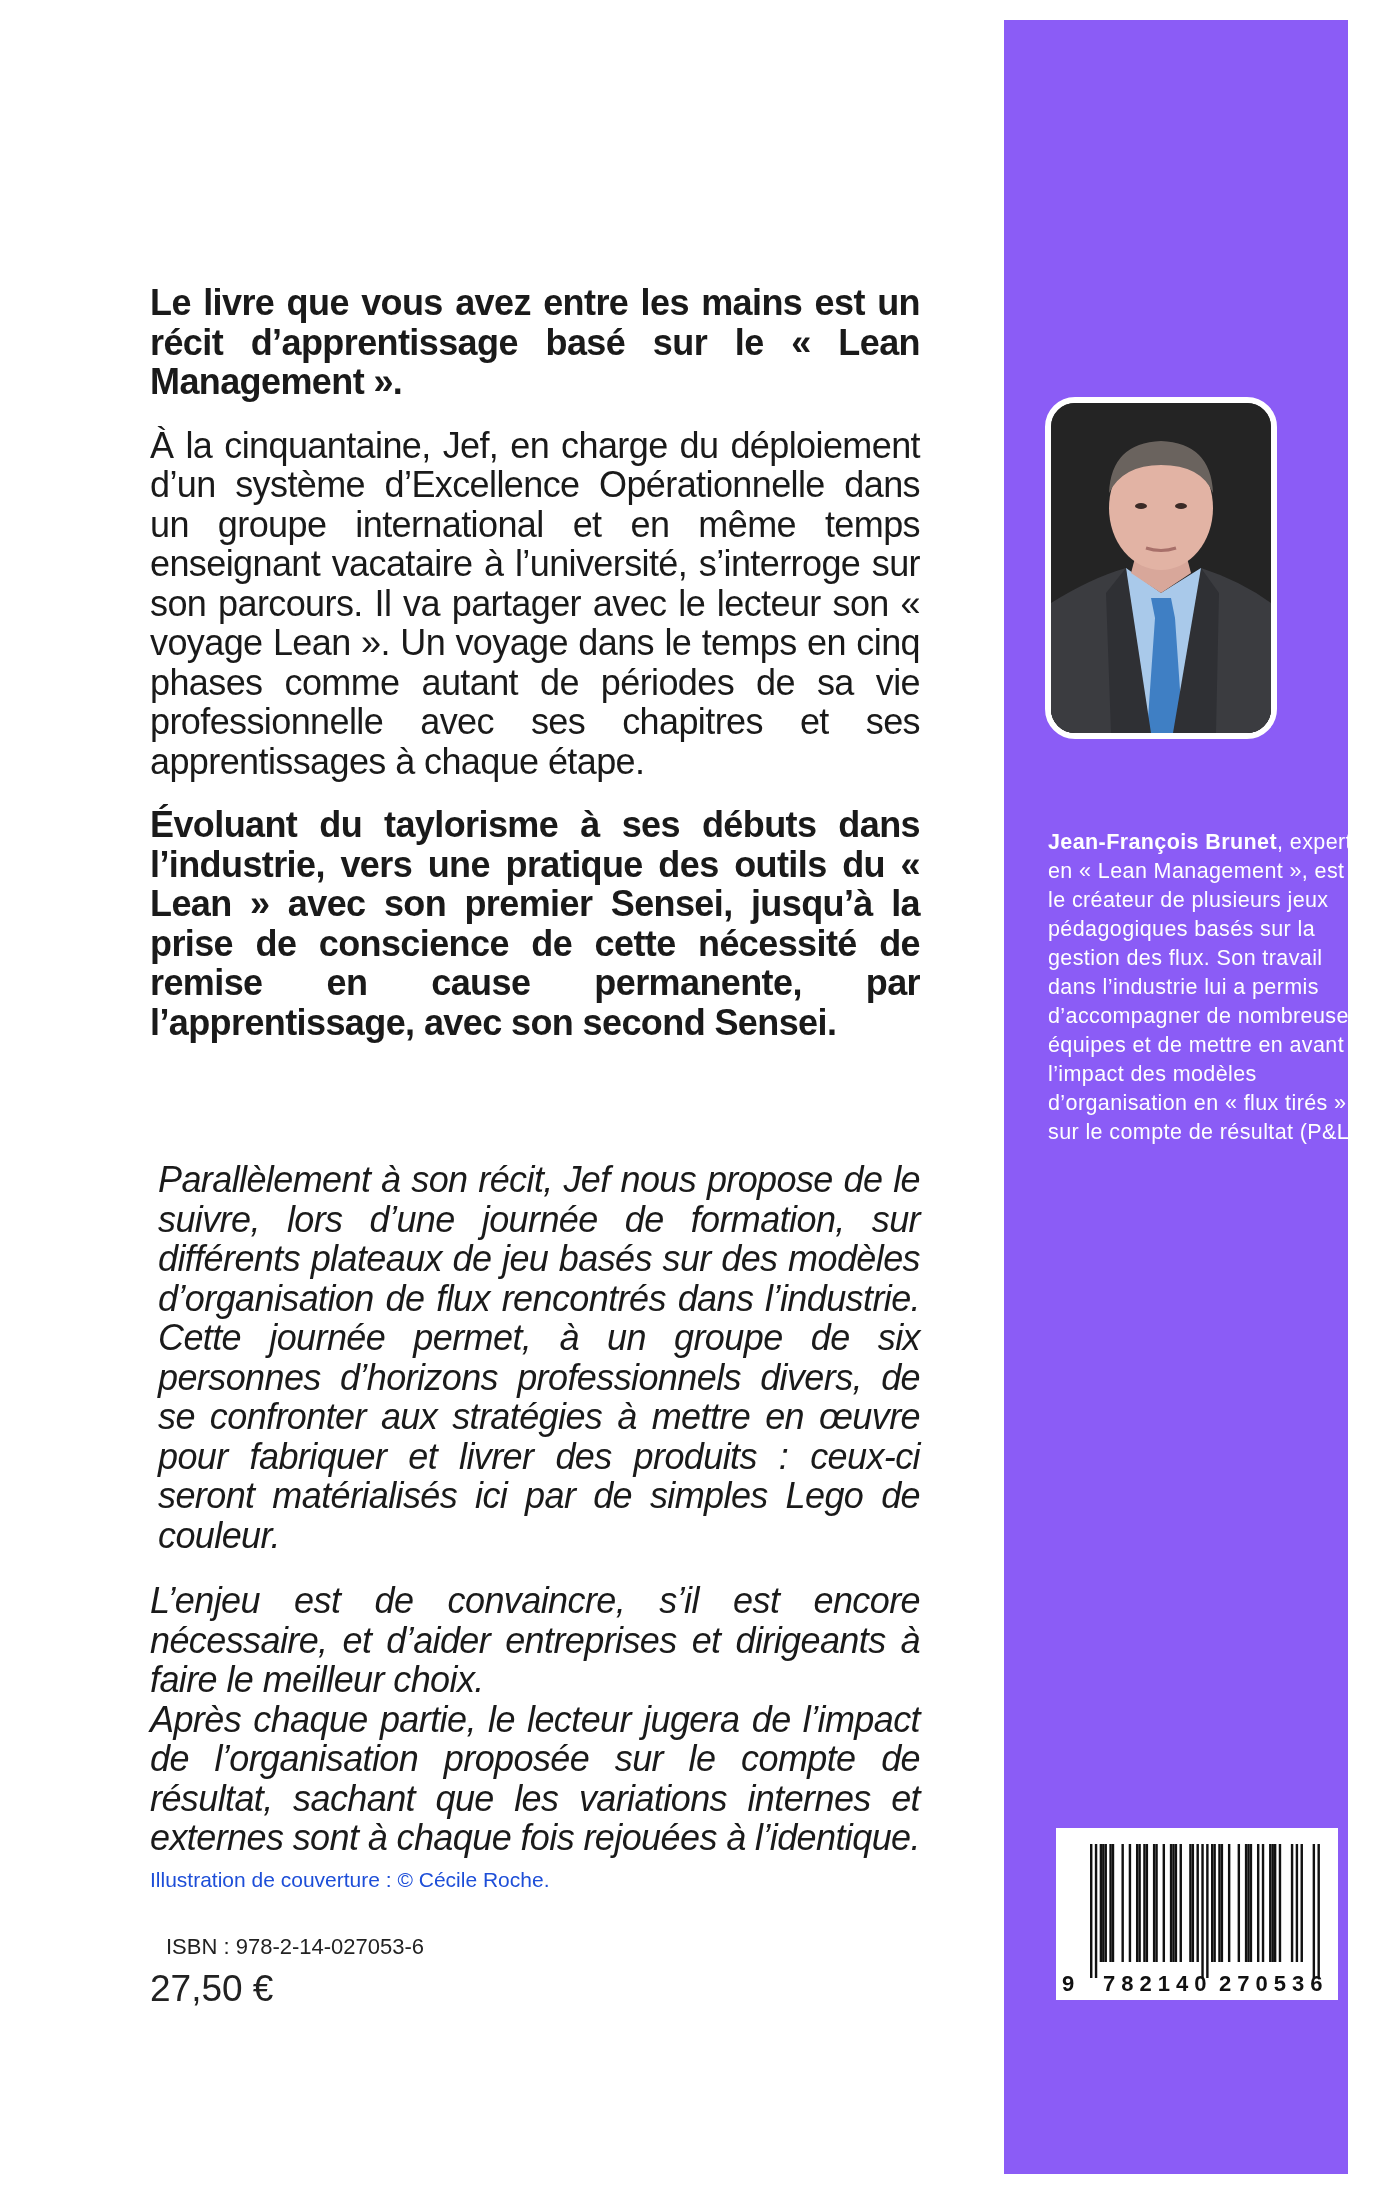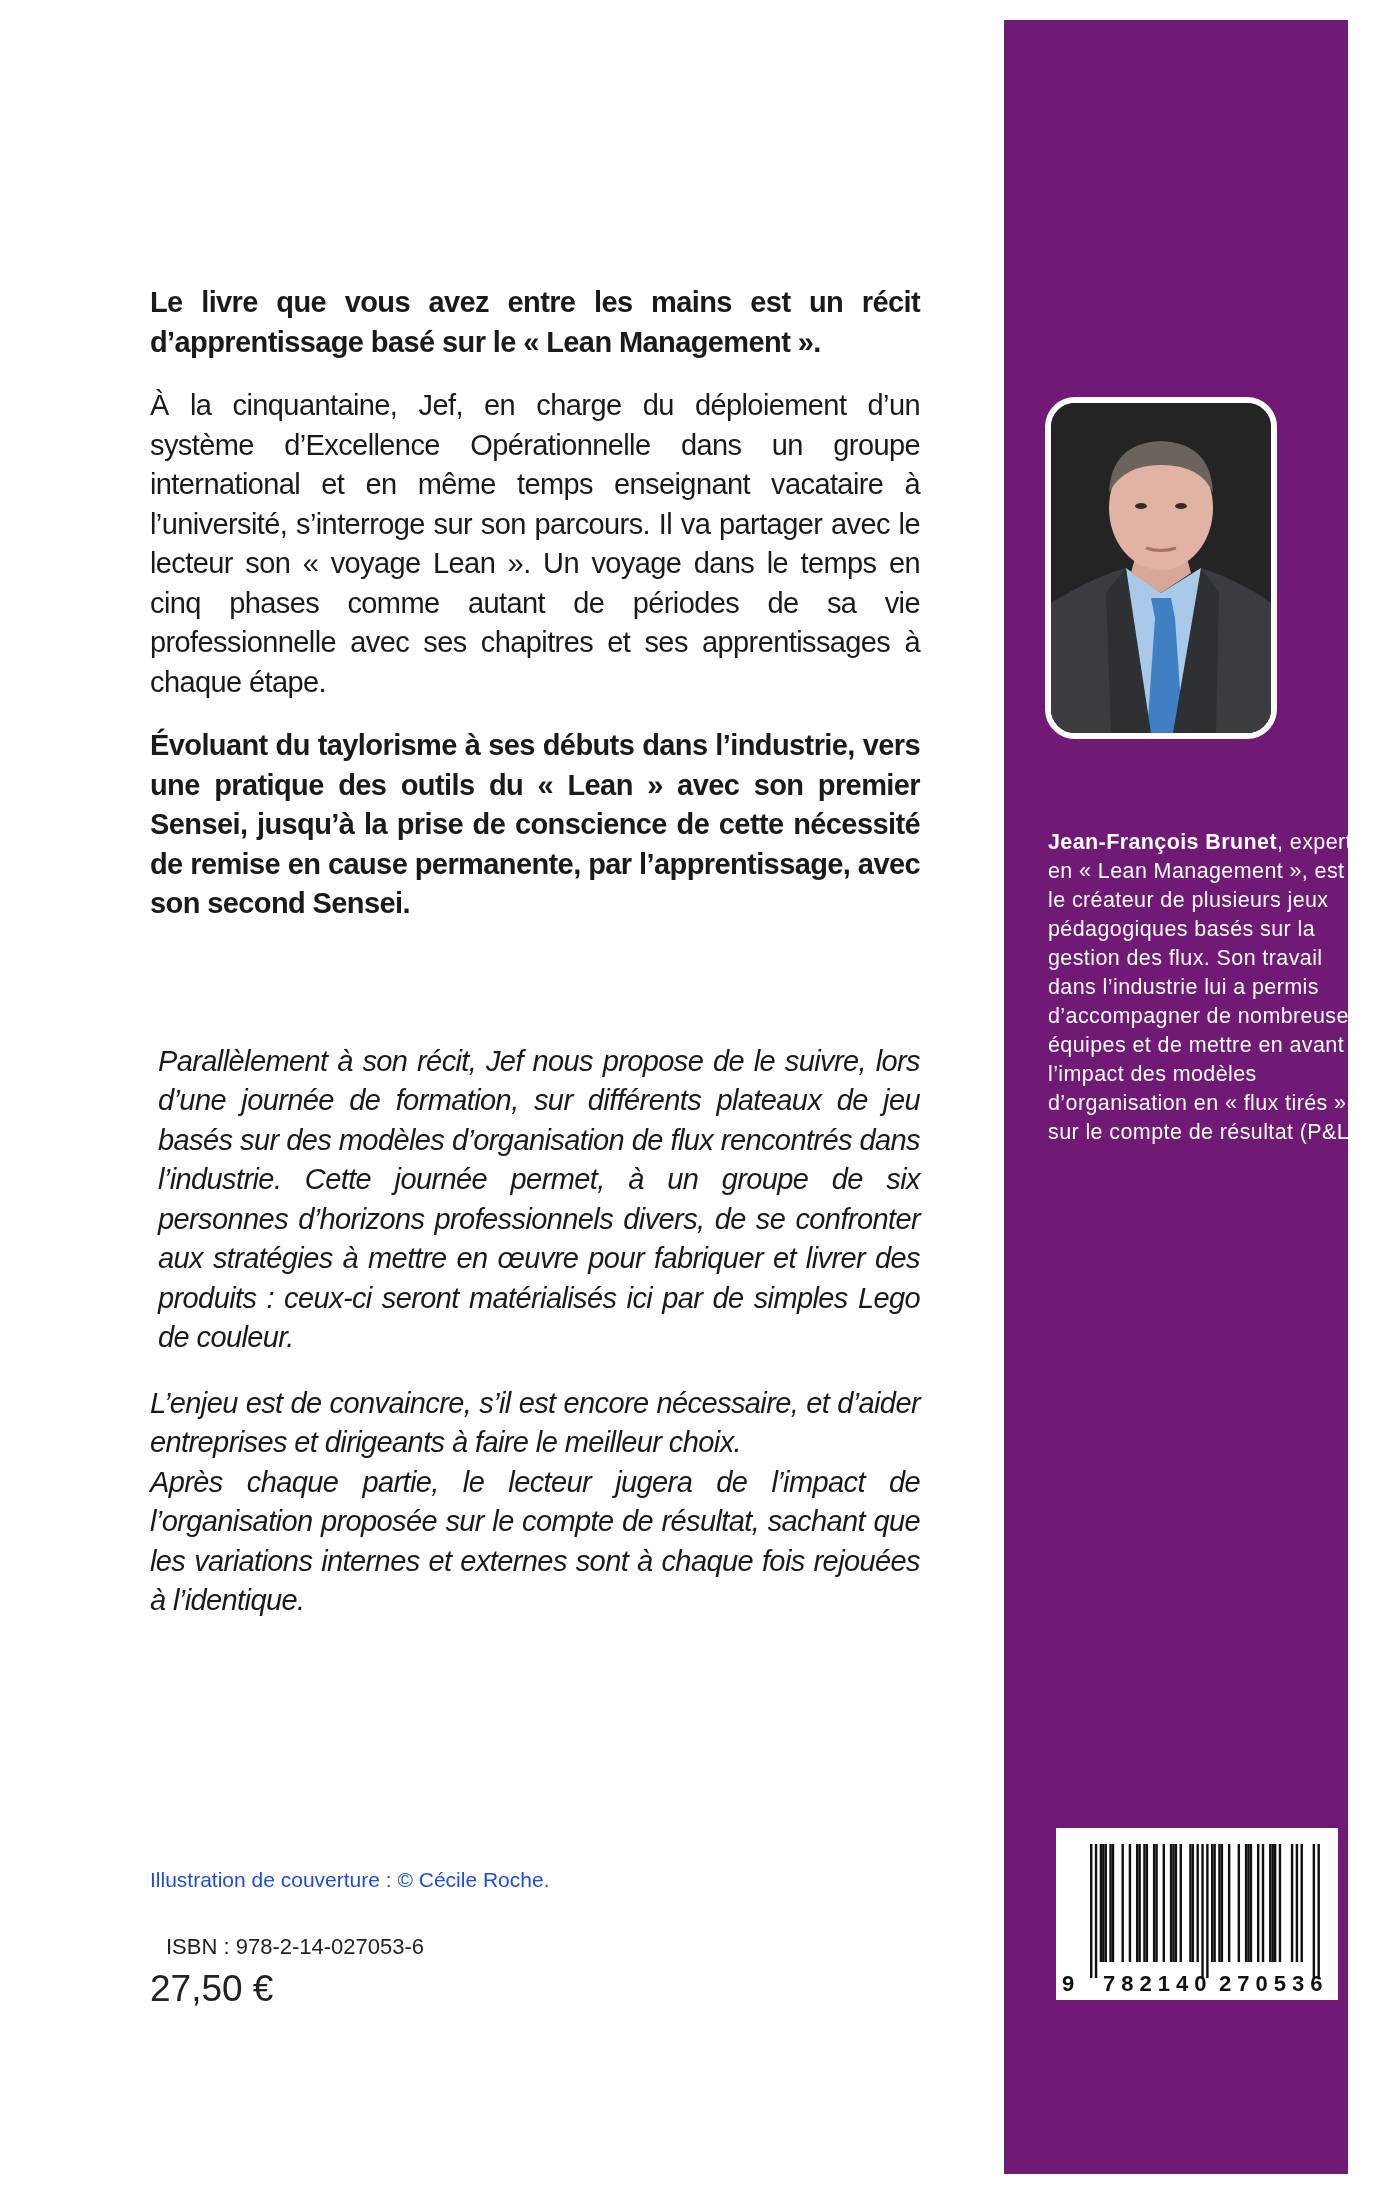--- a/index.html
+++ b/index.html
@@ -16,21 +16,21 @@
       color: #1a1a1a;
     }
     .main-col {
       position: absolute;
       left: 150px;
       top: 283px;
       width: 770px;
     }
     .para {
       margin: 0;
-      font-size: 29px;
+      font-size: 36px;
       line-height: 39.5px;
       text-align: justify;
       letter-spacing: -0.6px;
       transform-origin: left top;
     }
     .cond {
       font-family: "Liberation Sans Narrow", "Liberation Sans", sans-serif;
     }
     .bold { font-weight: bold; }
     .italic { font-style: italic; }
@@ -50,21 +50,21 @@
     .credits div { line-height: 28px; }
     .isbn { position: absolute; left: 166px; top: 1934px; font-size: 22px; color: #222; }
     .price { position: absolute; left: 150px; top: 1968px; font-size: 37px; color: #222; }
 
     .side-panel {
       position: absolute;
       left: 1004px;
       top: 20px;
       width: 344px;
       height: 2154px;
-      background: #701a75;
+      background: #8b5cf6;
     }
     .photo-frame {
       position: absolute;
       left: 41px;
       top: 377px;
       width: 220px;
       height: 330px;
       border: 6px solid #ffffff;
       border-radius: 30px;
       overflow: hidden;

